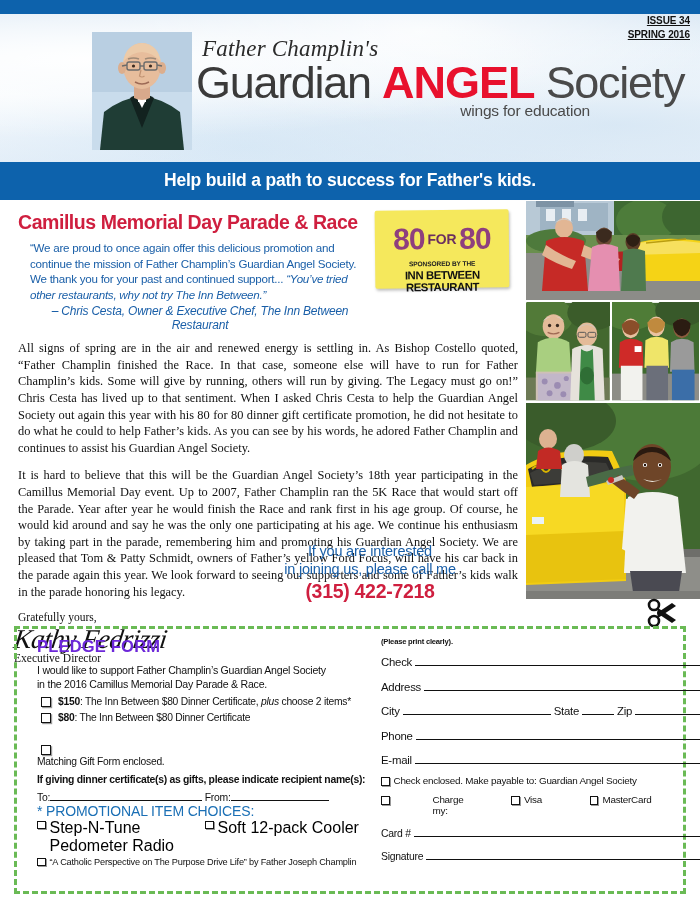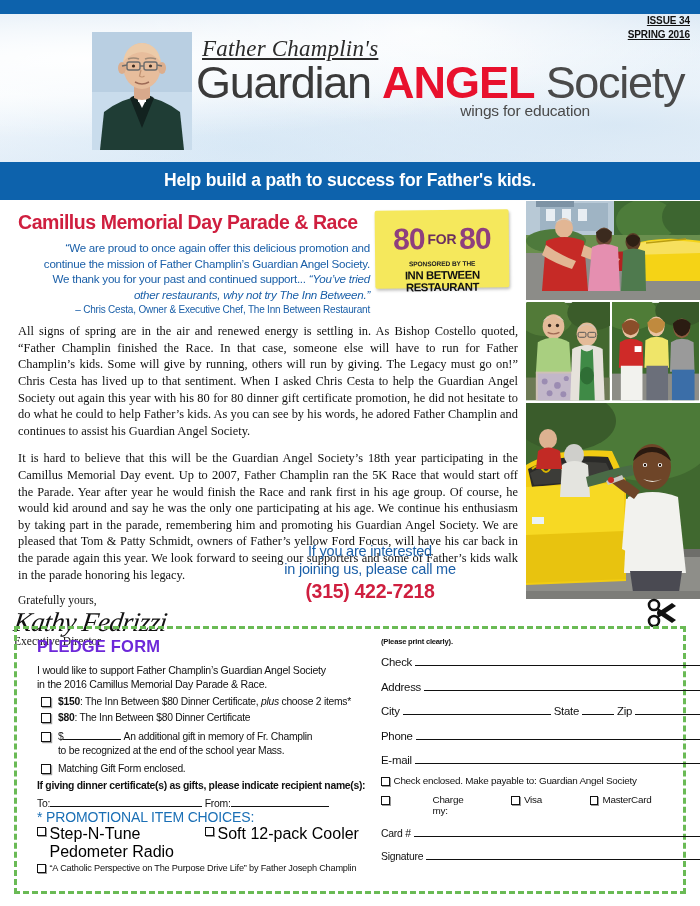--- a/index.html
+++ b/index.html
@@ -63,21 +63,20 @@
     top: 22px;
     width: 400px;
   }
   .logo-line1 {
     font-family: "Liberation Serif", serif;
     font-style: italic;
     font-size: 23px;
     color: #2b2b2b;
     letter-spacing: .2px;
     margin-left: 6px;
-    text-decoration: underline;
   }
   .logo-line2 {
     font-size: 45px;
     line-height: 1.02;
     color: #3a3a3a;
     letter-spacing: -1.3px;
     margin-top: -2px;
     white-space: nowrap;
   }
   .logo-line2 .angel {
@@ -118,26 +117,26 @@
     margin: 2px 0 6px 6px;
   }
 
   .quote {
     width: 340px;
     margin-left: 18px;
     color: #1a5fa8;
     font-size: 11.6px;
     line-height: 1.34;
     letter-spacing: -.25px;
-    text-align: right;
   }
   .quote .ital { font-style: italic; }
   .quote-attrib {
-    text-align: right;
-    font-size: 10px;
+    text-align: center;
+    font-style: italic;
+    font-size: 12px;
     color: #1a5fa8;
     margin-top: 2px;
     letter-spacing: -.2px;
     padding-right: 2px;
   }
 
   
   .badge {
     position: absolute;
     left: 375px;
@@ -663,30 +662,22 @@
 
       <div class="cb-row">
         <span class="cb"></span>
         <span><b>$150</b><span>: The Inn Between $80 Dinner Certificate, </span><i>plus</i><span> choose 2 items*</span></span>
       </div>
       <div class="cb-row">
         <span class="cb"></span>
         <span><b>$80</b><span>: The Inn Between $80 Dinner Certificate</span></span>
       </div>
 
-      <div class="cb-row" style="margin-top:6px;">
-        <span class="cb"></span>
-        <span>
-          <span>$</span><span class="line-fill" style="width:58px;"></span>
-          <span>An additional gift in memory of Fr. Champlin</span>
-          <span style="display:block;margin-left:0;">to be recognized at the end of the school year Mass.</span>
-        </span>
-      </div>
-
-      <div class="cb-row" style="margin-top:5px;">
+
+      <div class="cb-row" style="margin-top:19px;flex-direction:column;">
         <span class="cb"></span>
         <span>Matching Gift Form enclosed.</span>
       </div>
 
 
       <div class="gift-note">If giving dinner certificate(s) as gifts, please indicate recipient name(s):</div>
 
       <div class="tofrom">
         <span>To:</span><span class="line-fill" style="width:152px;"></span>
         <span>From:</span><span class="line-fill" style="width:98px;"></span>

